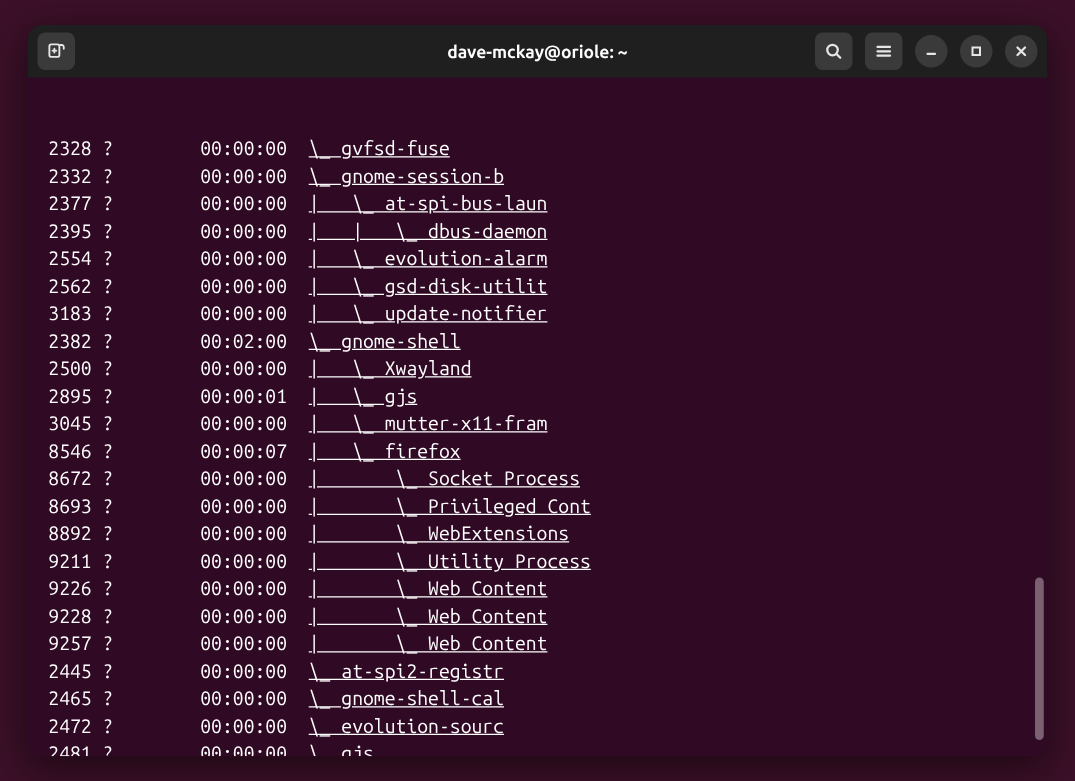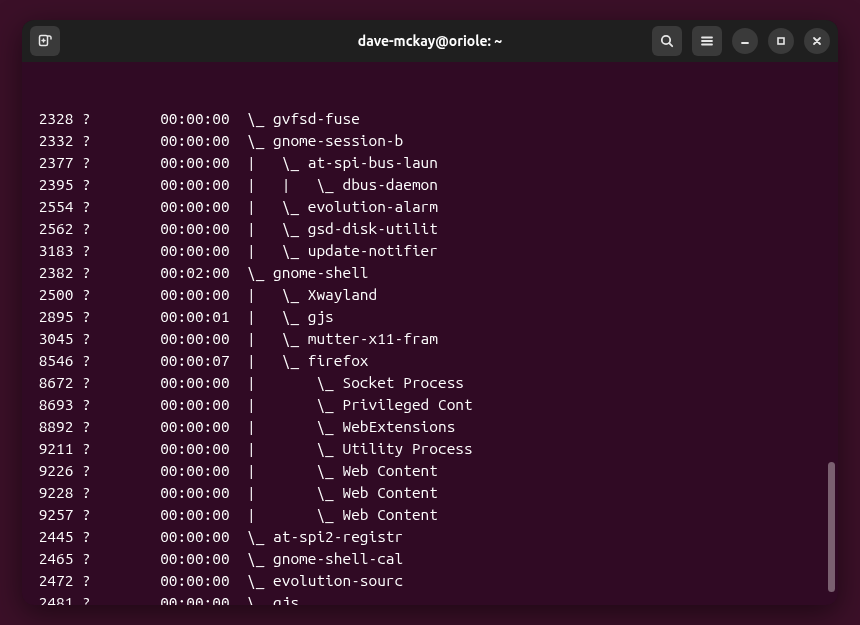--- a/index.html
+++ b/index.html
@@ -73,21 +73,21 @@
     .terminal-body {
       flex: 1;
       padding: 2px 8px 0 8px;
       color: #ffffff;
       font-size: 15.5px;
       line-height: 22px;
       white-space: pre;
       overflow: hidden;
       position: relative;
     }
-    .row { display:block; }
+    .row { display:block;text-decoration:underline; }
     .pid { display:inline-block; width: 5ch; text-align: right; }
     .tty { display:inline-block; width: 2ch; padding-left: 1ch;}
     .gap1 { display:inline-block; width: 8ch; }
     .time { display:inline-block; width: 8ch; }
     .gap2 { display:inline-block; width: 2ch; }
     .tree { }
     .scrollbar {
       position: absolute;
       right: 3px;
       top: 400px;

